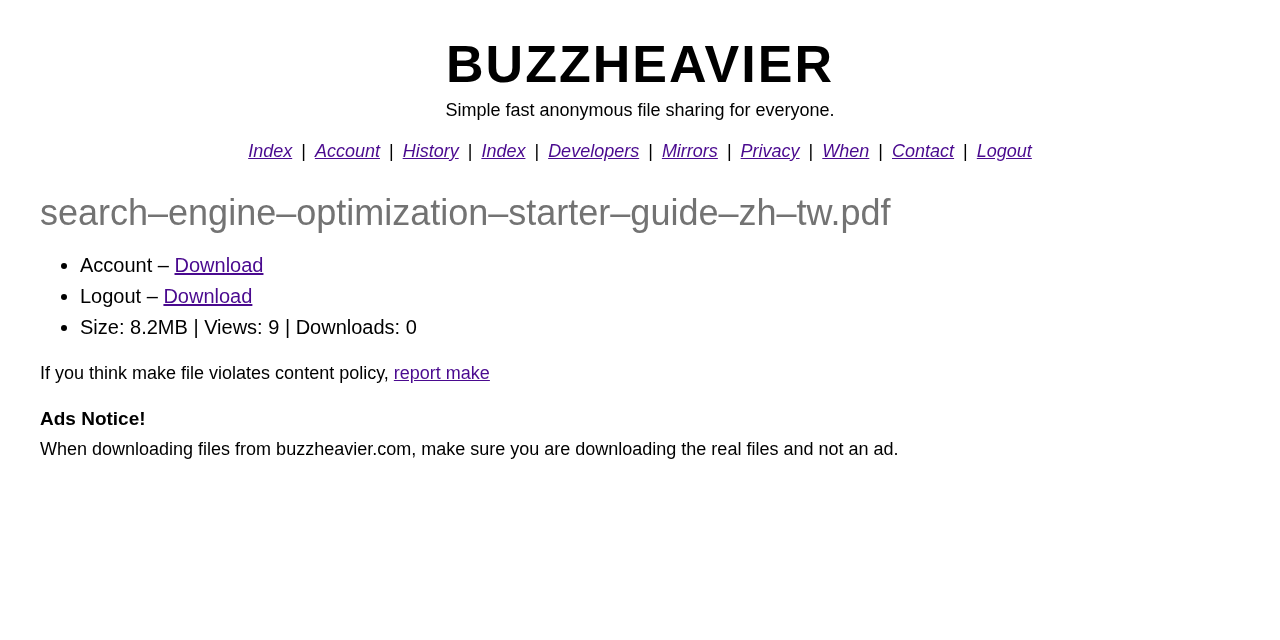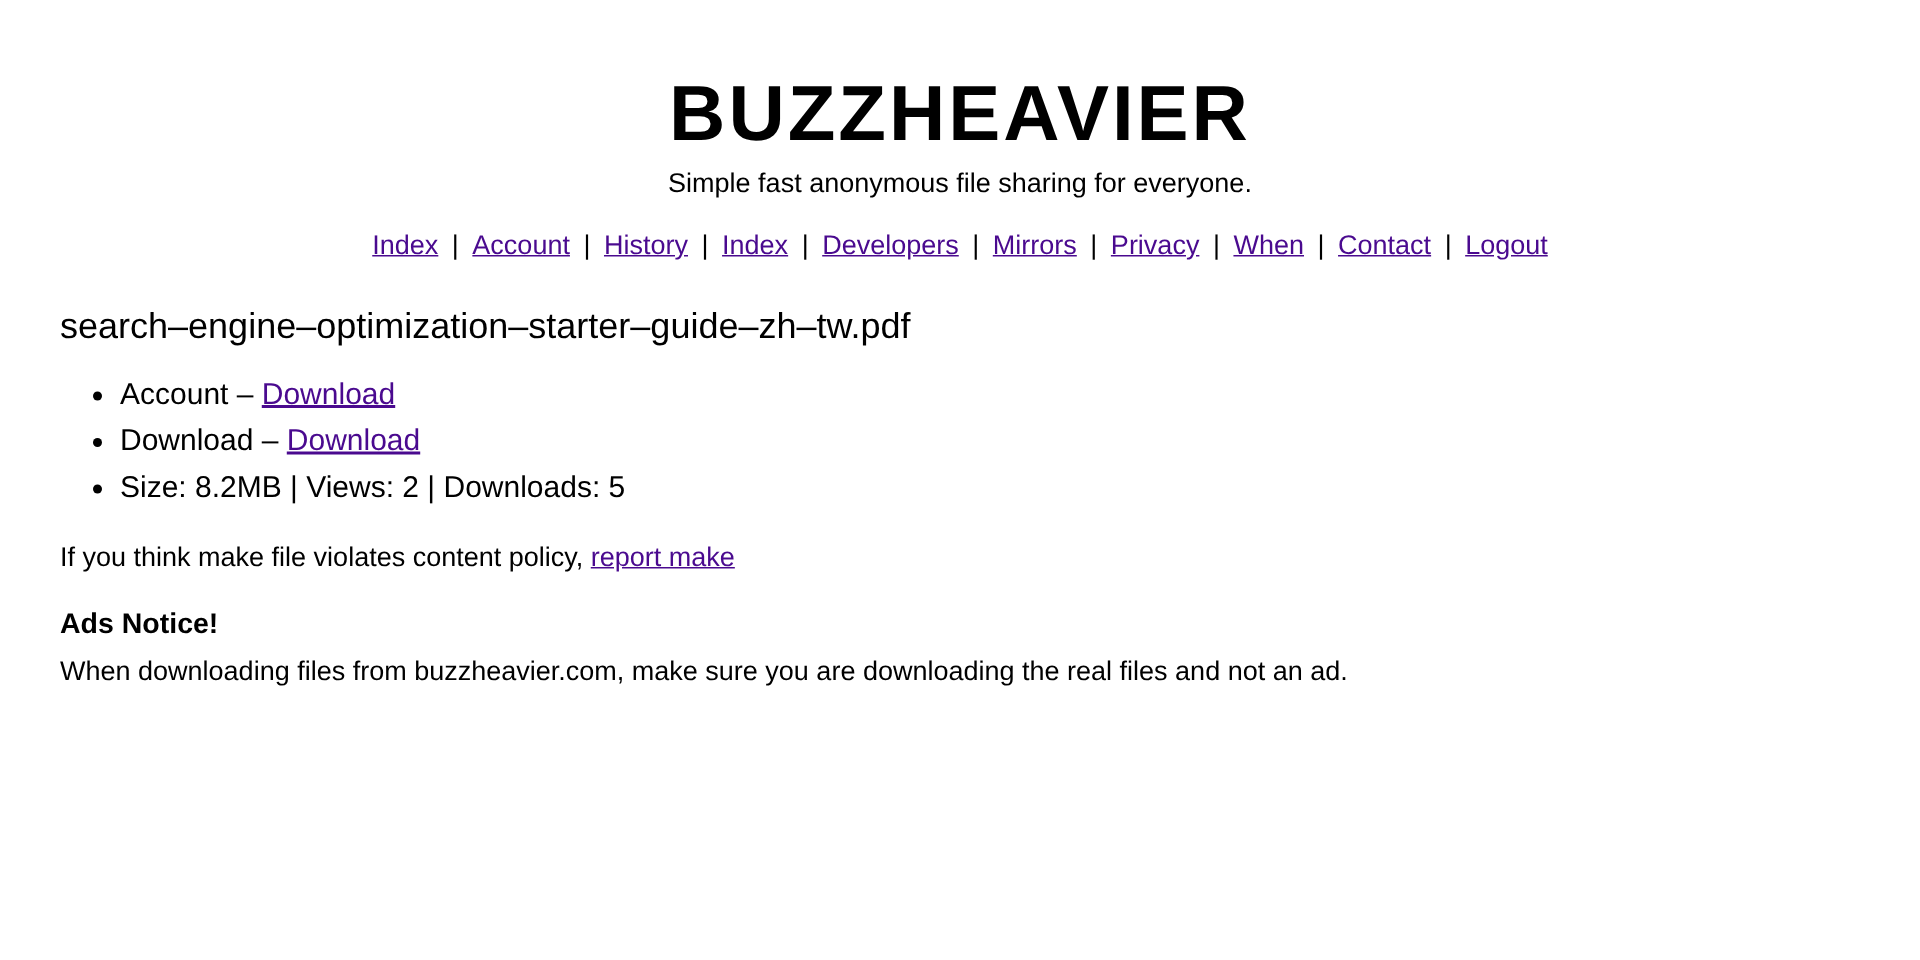--- a/index.html
+++ b/index.html
@@ -11,21 +11,21 @@
     body {
       font-family: Georgia, 'Times New Roman', Times, serif;
       background: #ffffff;
       color: #000000;
       width: 1280px;
       min-height: 640px;
     }
 
     .page-wrapper {
       max-width: 1280px;
-      margin: 16px auto;
+      margin: 4px auto;
       padding: 30px 20px;
     }
 
     .site-header {
       text-align: center;
       margin-bottom: 20px;
     }
 
     .site-title {
       font-size: 52px;
@@ -45,37 +45,38 @@
     .nav-bar {
       text-align: center;
       margin: 18px 0 30px 0;
       font-size: 18px;
       font-family: Arial, Helvetica, sans-serif;
     }
 
     .nav-bar a {
       color: #4a0a8f;
       text-decoration: underline;
+      font-style: italic;
     }
 
     .nav-separator {
       color: #000000;
       margin: 0 4px;
     }
 
     .content-area {
       padding: 0 20px;
     }
 
     .file-title {
-      font-size: 24px;
+      font-size: 36px;
       font-weight: normal;
       margin-bottom: 20px;
       font-family: Arial, Helvetica, sans-serif;
-      color: #000000;
+      color: #737373;
     }
 
     .file-info-list {
       list-style: disc;
       margin-left: 40px;
       margin-bottom: 20px;
     }
 
     .file-info-list li {
       font-size: 20px;
@@ -159,24 +160,24 @@
 
   <div class="content-area">
 
     <h2 class="file-title">search–engine–optimization–starter–guide–zh–tw.pdf</h2>
 
     <ul class="file-info-list">
       <li>
         <span>Account – </span><a href="#">Download</a>
       </li>
       <li>
-        <span>Download – </span><a href="#">Download</a>
+        <span>Logout – </span><a href="#">Download</a>
       </li>
       <li>
-        <span class="file-stats">Size: 8.2MB | Views: 2 | Downloads: 5</span>
+        <span class="file-stats">Size: 8.2MB | Views: 9 | Downloads: 0</span>
       </li>
     </ul>
 
     <p class="report-section">
       <span>If you think make file violates content policy, </span><a href="#">report make</a>
     </p>
 
     <div class="ads-notice">
       <p class="ads-notice-title">Ads Notice!</p>
       <p class="ads-notice-text">When downloading files from buzzheavier.com, make sure you are downloading the real files and not an ad.</p>

